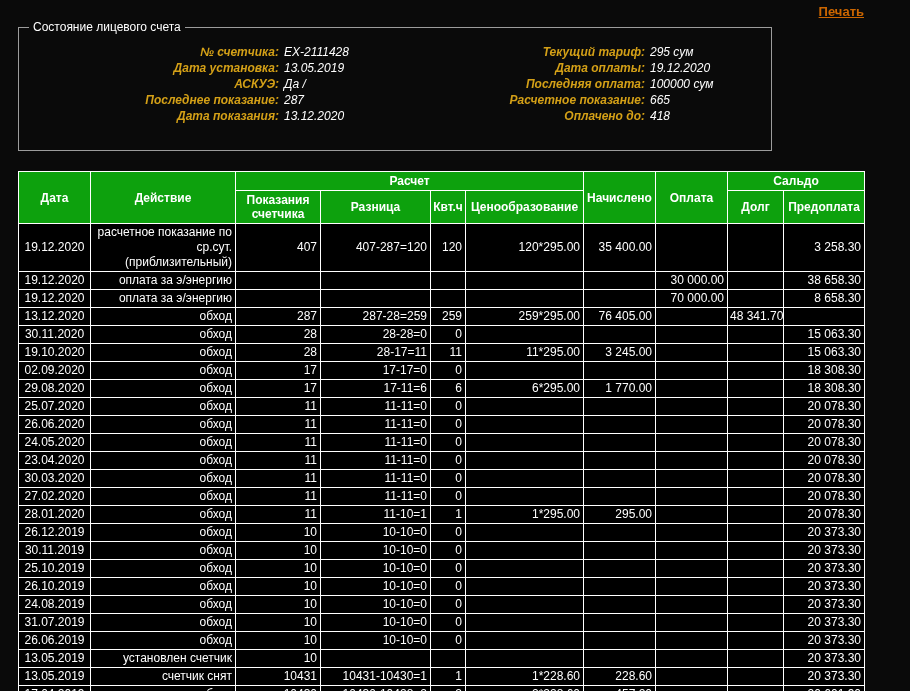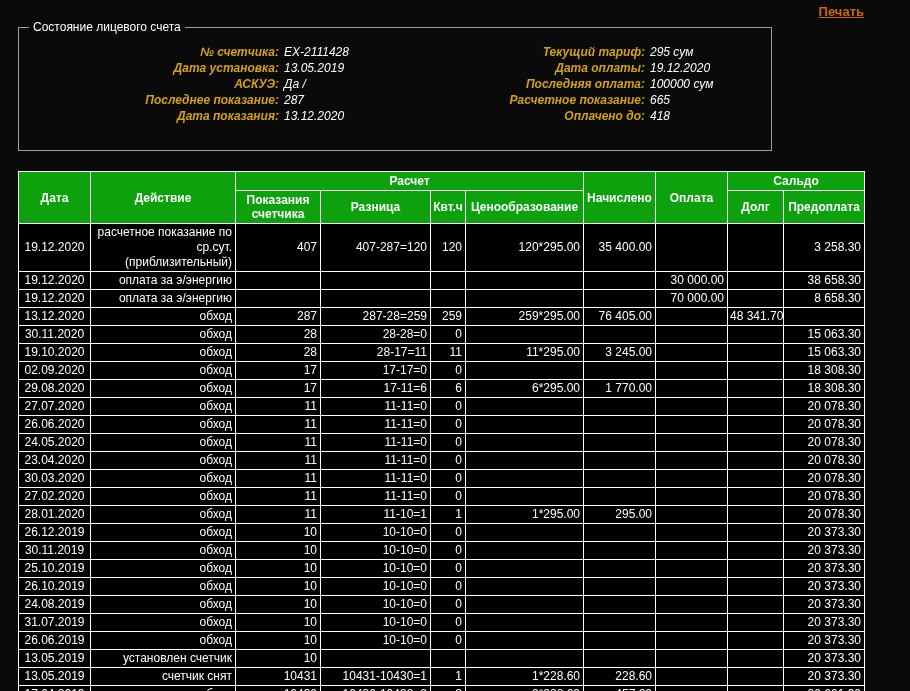--- a/index.html
+++ b/index.html
@@ -239,21 +239,21 @@
           <td class="c2">17</td>
           <td class="c3">17-11=6</td>
           <td class="c4">6</td>
           <td class="c5">6*295.00</td>
           <td class="c6">1 770.00</td>
           <td class="c7"></td>
           <td class="c8"></td>
           <td class="c9">18 308.30</td>
         </tr>
         <tr>
-          <td class="c0">27.07.2020</td>
+          <td class="c0">25.07.2020</td>
           <td class="c1">обход</td>
           <td class="c2">11</td>
           <td class="c3">11-11=0</td>
           <td class="c4">0</td>
           <td class="c5"></td>
           <td class="c6"></td>
           <td class="c7"></td>
           <td class="c8"></td>
           <td class="c9">20 078.30</td>
         </tr>

